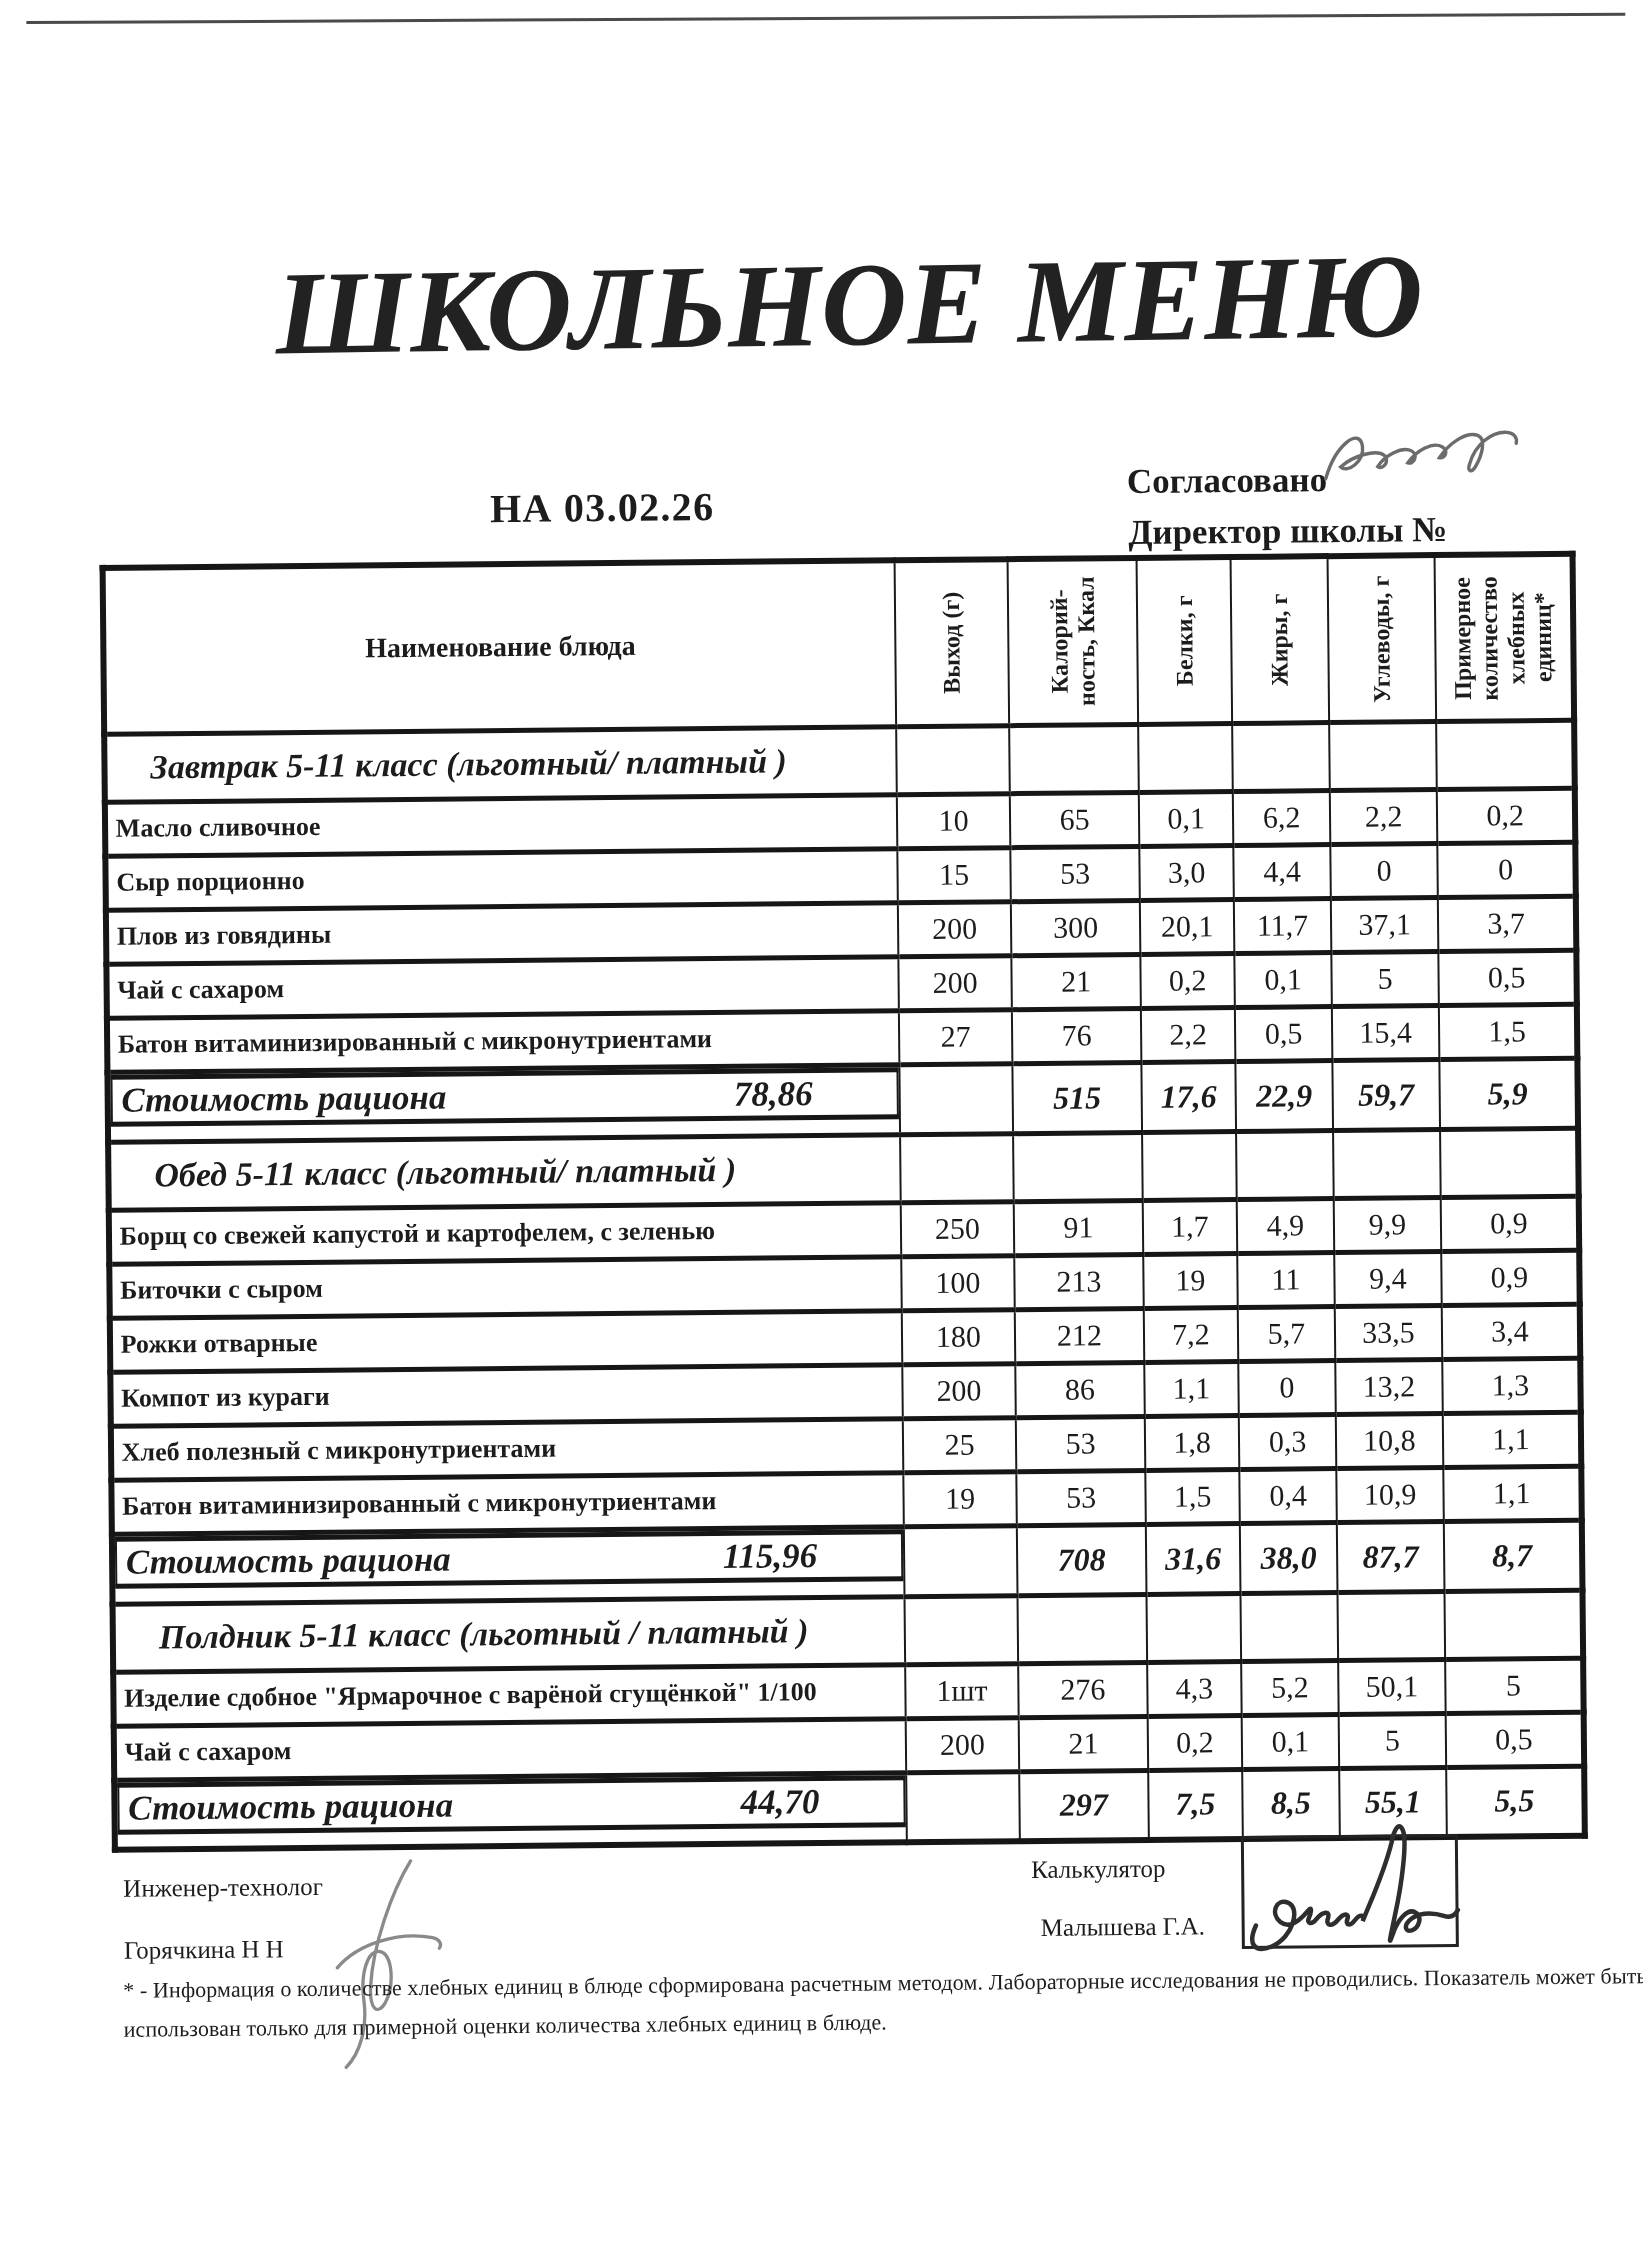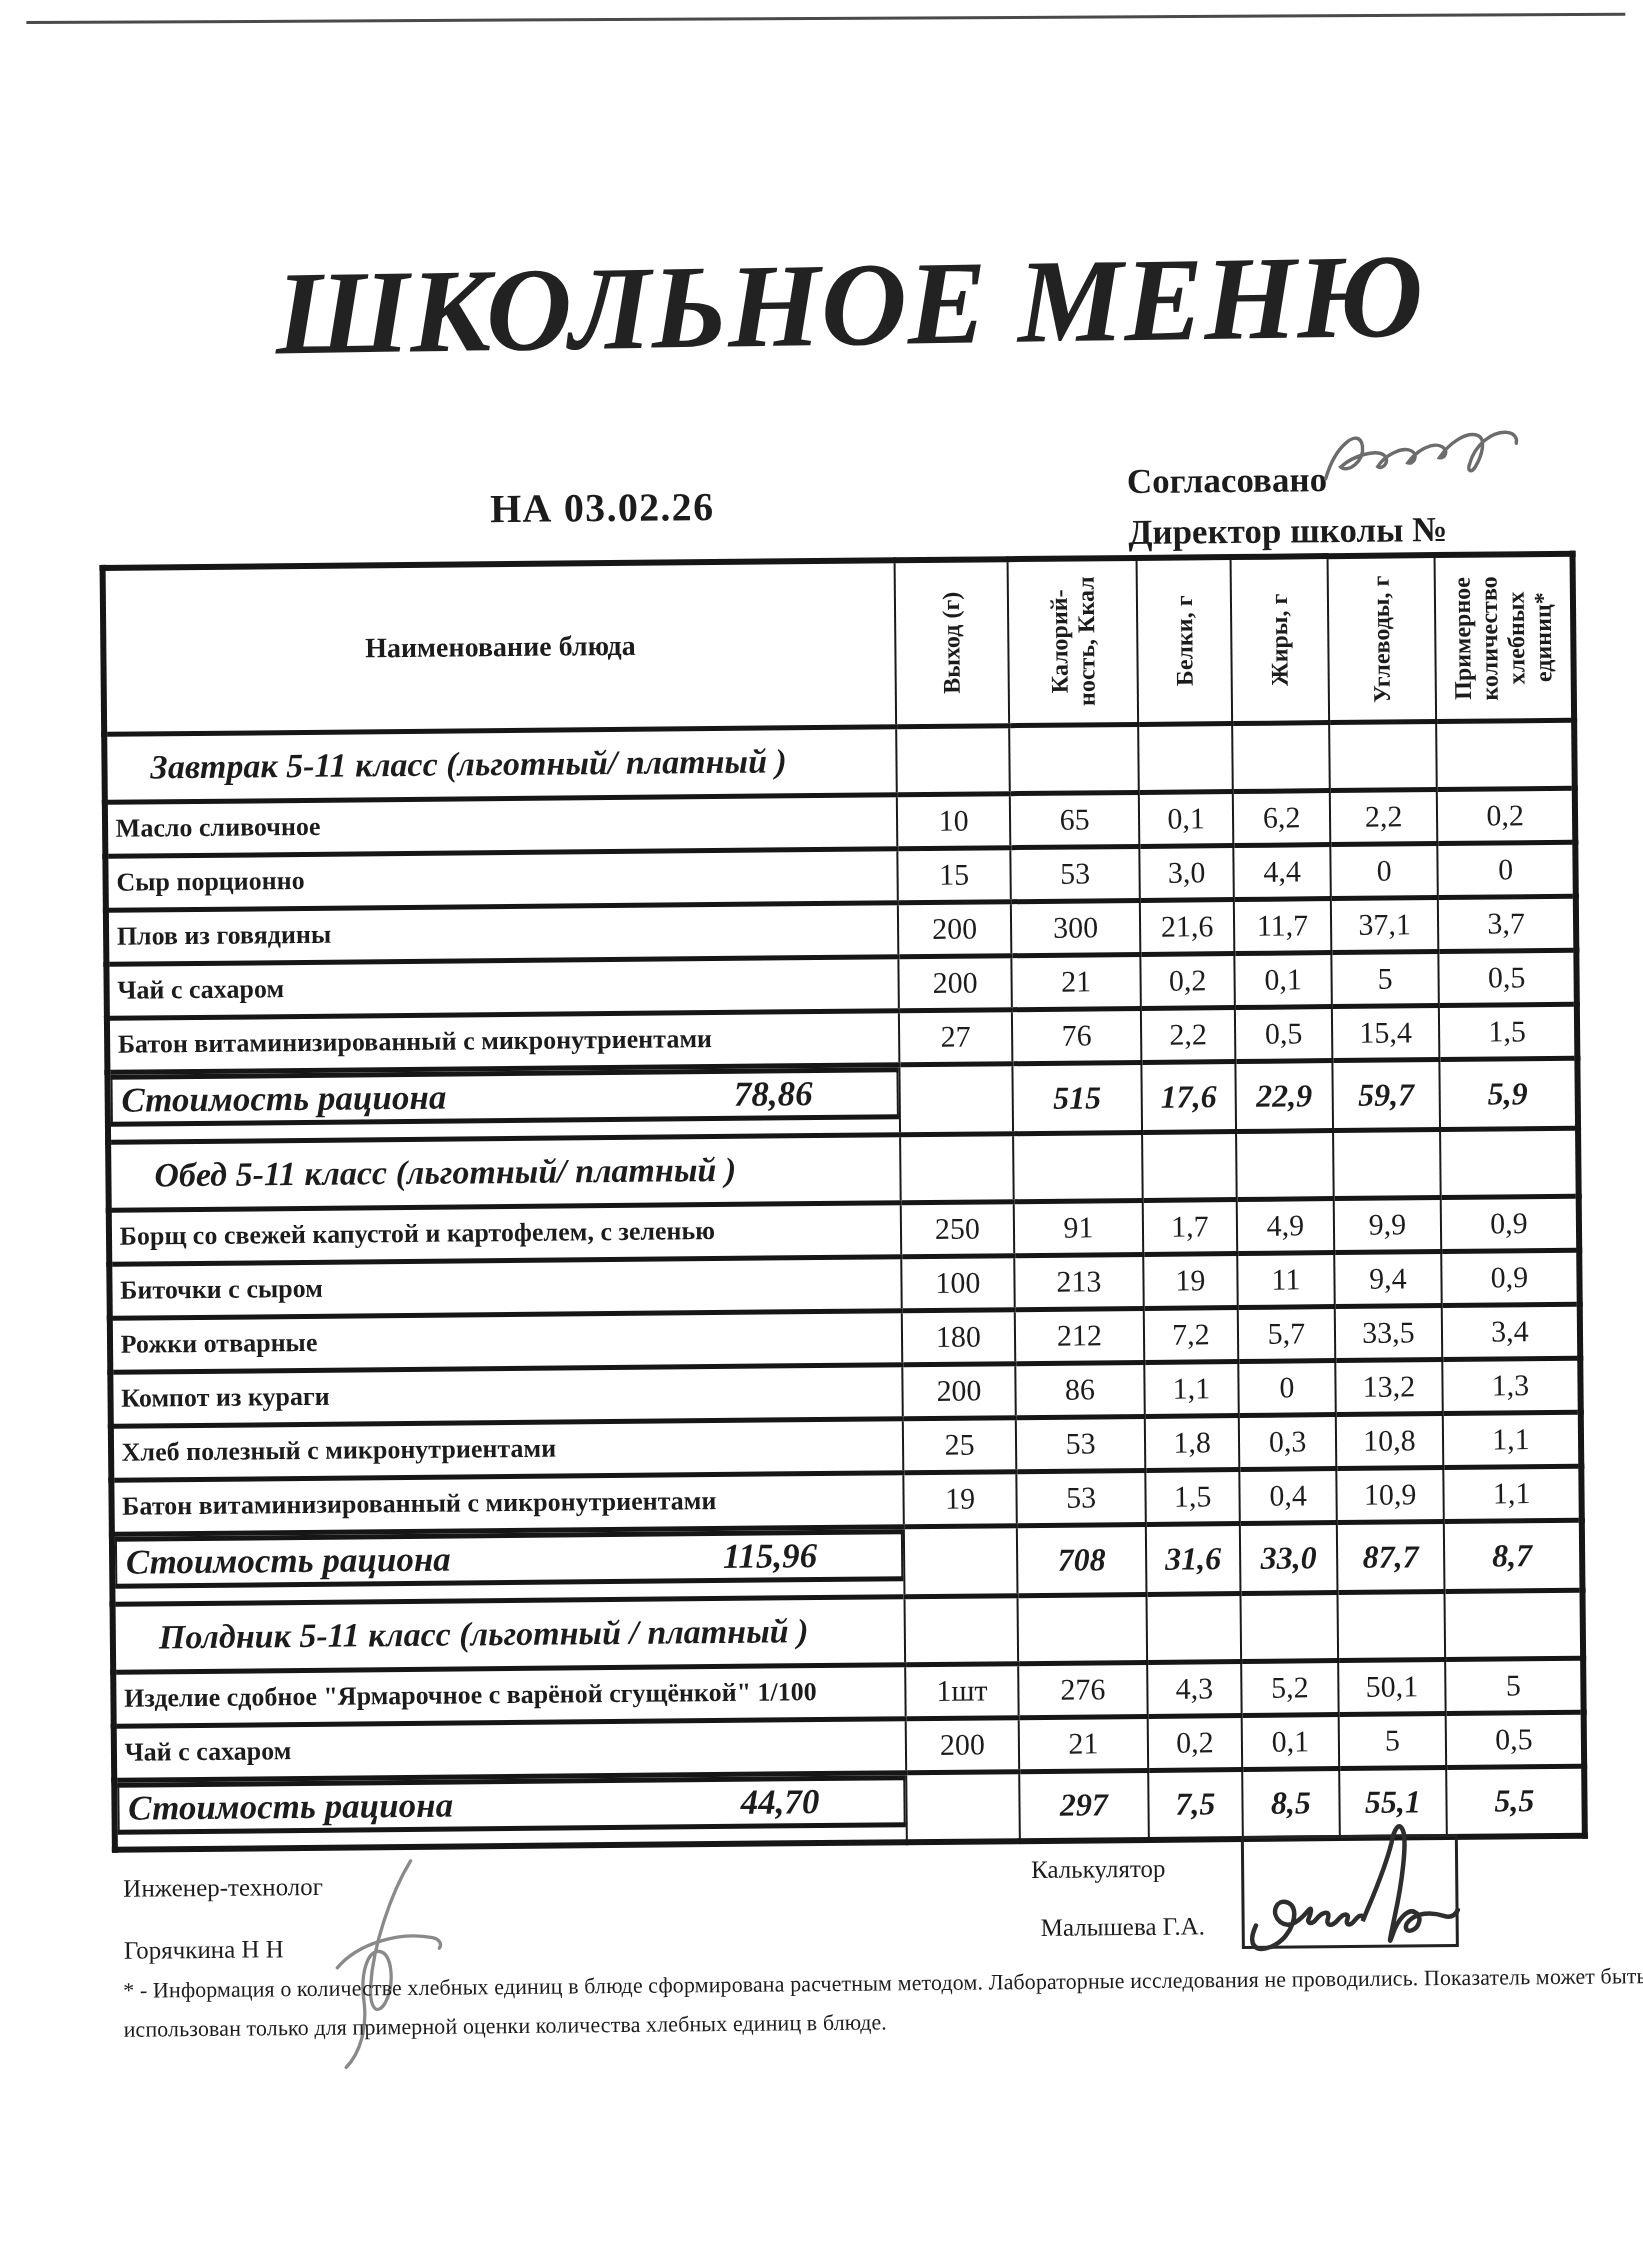--- a/index.html
+++ b/index.html
@@ -125,21 +125,21 @@
       <td class="num">53</td>
       <td class="num">3,0</td>
       <td class="num">4,4</td>
       <td class="num">0</td>
       <td class="num">0</td>
     </tr>
         <tr class="row-dish">
       <td class="dish-name">Плов из говядины</td>
       <td class="num">200</td>
       <td class="num">300</td>
-      <td class="num">21,6</td>
+      <td class="num">20,1</td>
       <td class="num">11,7</td>
       <td class="num">37,1</td>
       <td class="num">3,7</td>
     </tr>
         <tr class="row-dish">
       <td class="dish-name">Чай с сахаром</td>
       <td class="num">200</td>
       <td class="num">21</td>
       <td class="num">0,2</td>
       <td class="num">0,1</td>
@@ -231,21 +231,21 @@
       <td class="num">1,1</td>
     </tr>
         <tr class="row-total">
       <td class="total-name">
         <span class="tlabel">Стоимость рациона</span>
         <span class="tprice">115,96</span>
       </td>
       <td></td>
       <td class="tnum">708</td>
       <td class="tnum">31,6</td>
-      <td class="tnum">33,0</td>
+      <td class="tnum">38,0</td>
       <td class="tnum">87,7</td>
       <td class="tnum">8,7</td>
     </tr>
         <tr class="row-section">
       <td class="sec-title">Полдник 5-11 класс  (льготный / платный )</td>
       <td></td>
       <td></td>
       <td></td>
       <td></td>
       <td></td>

